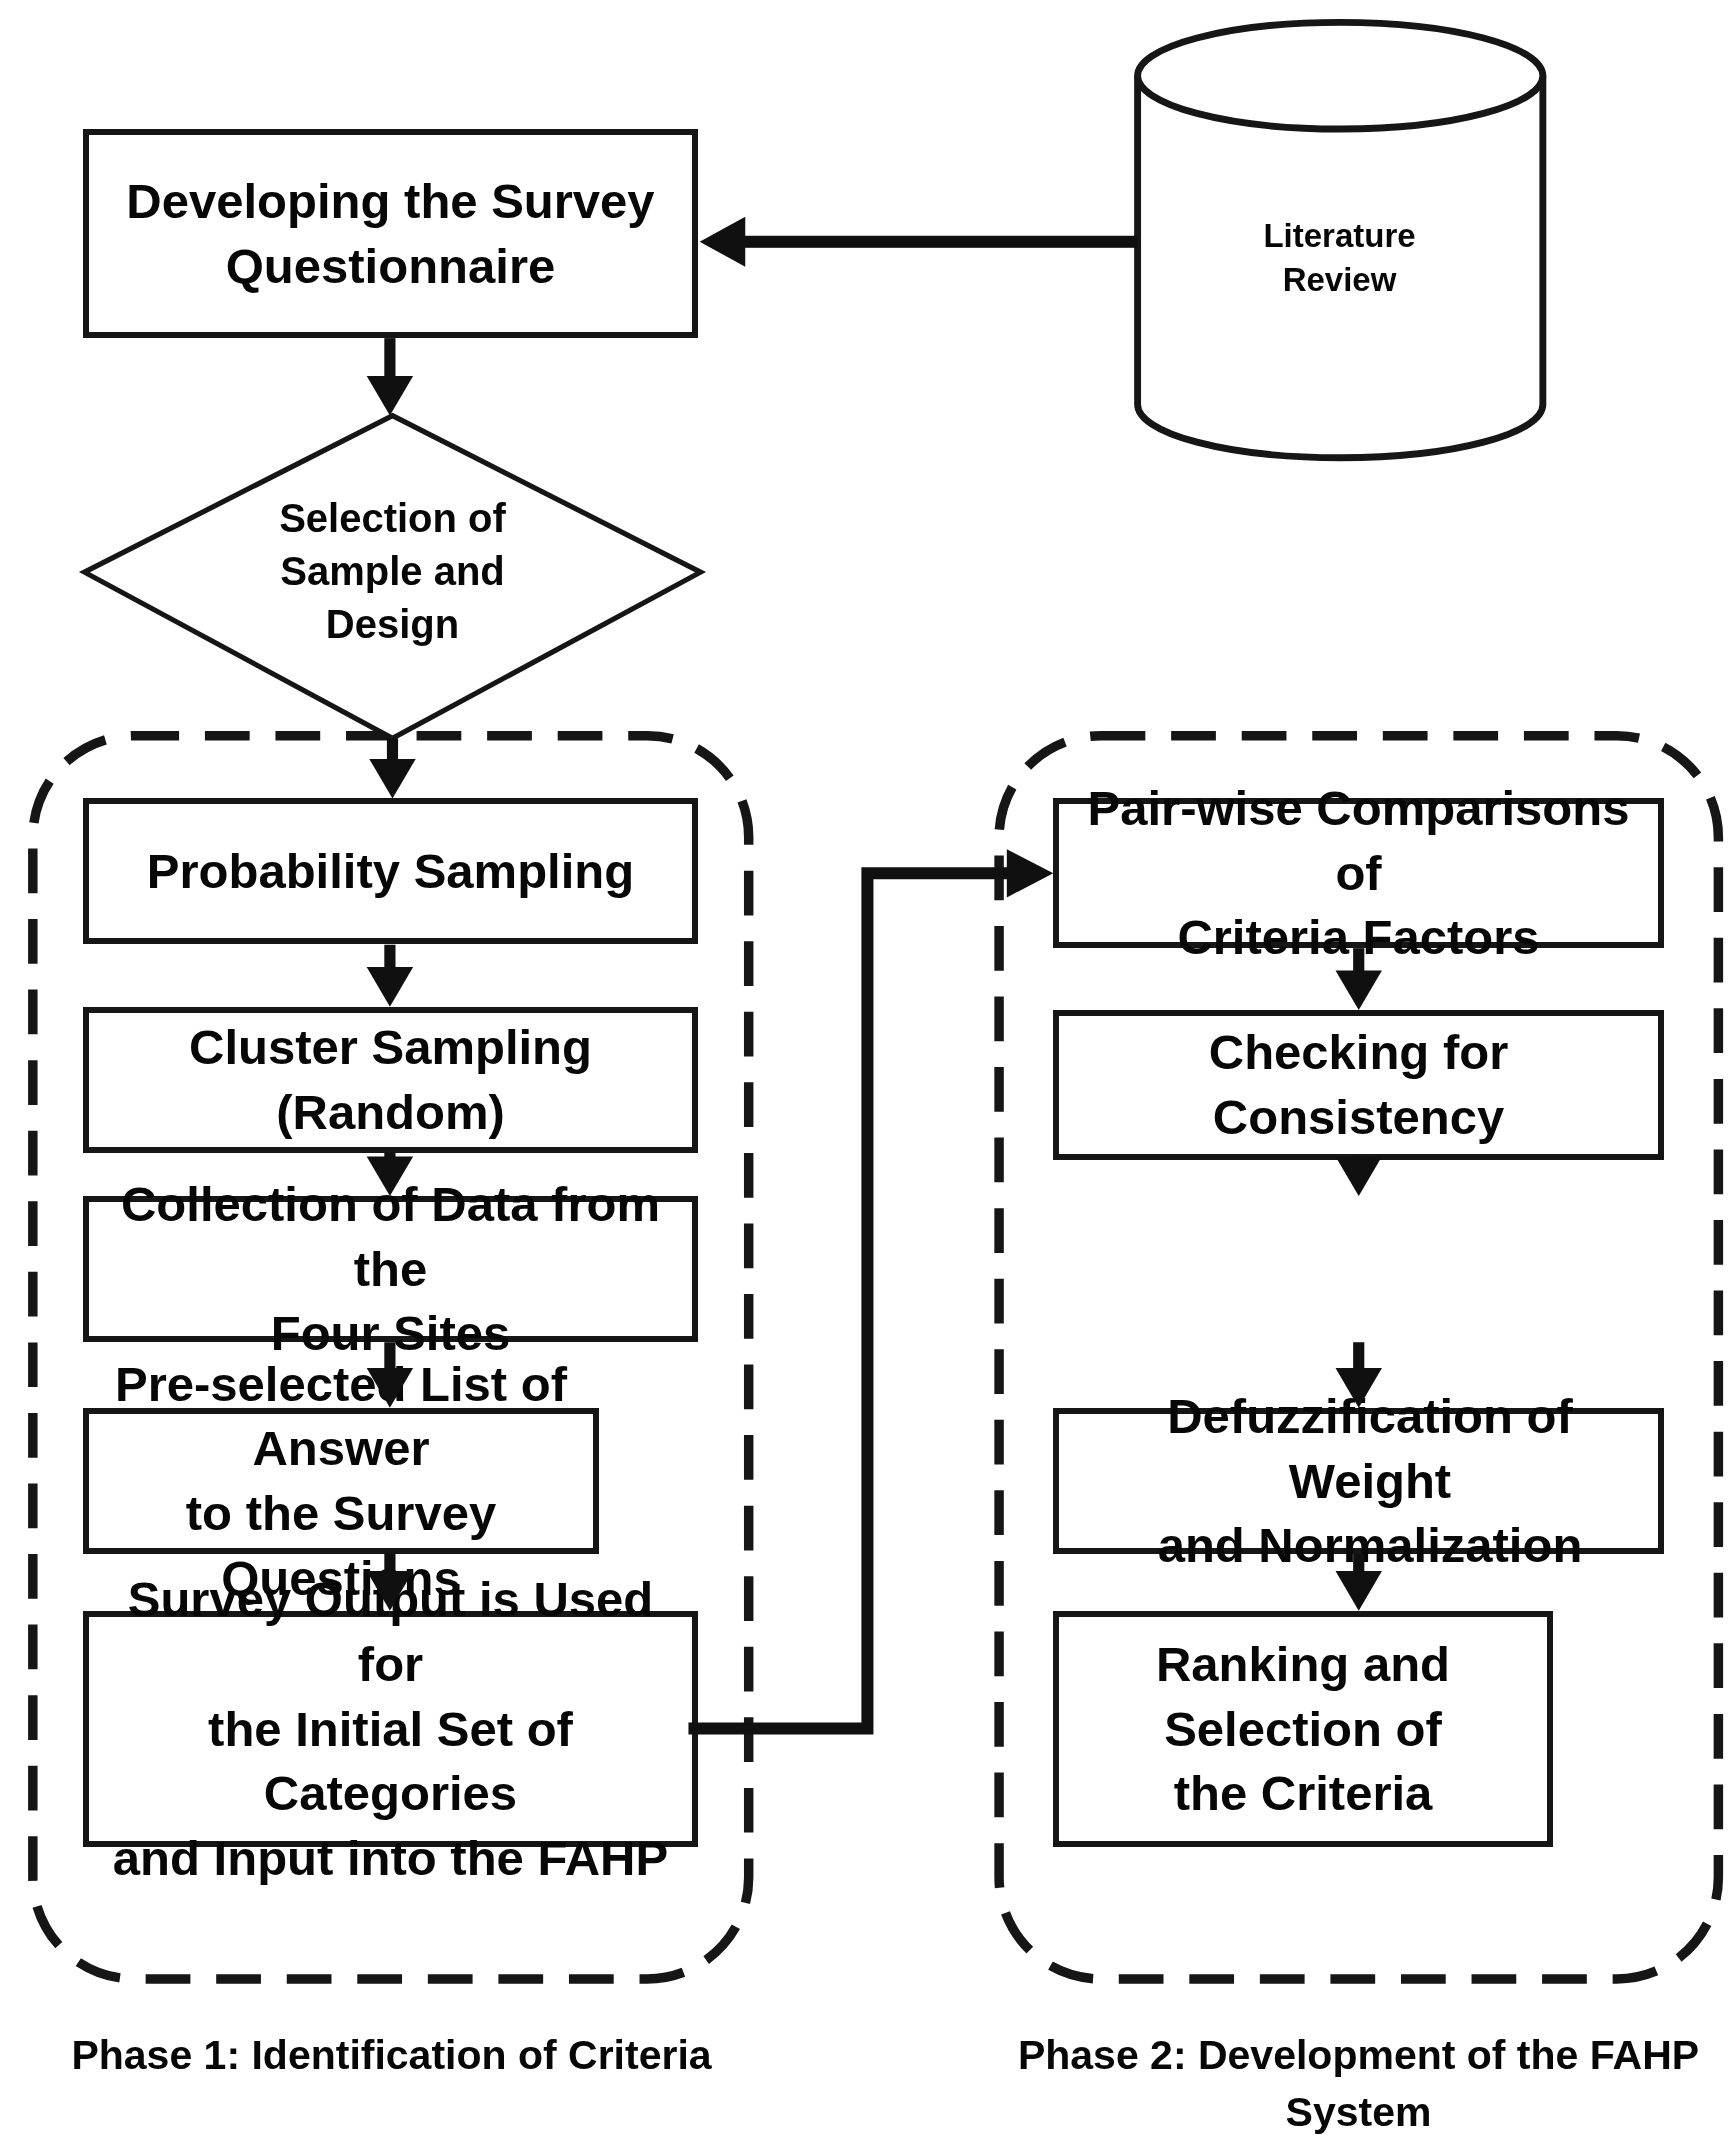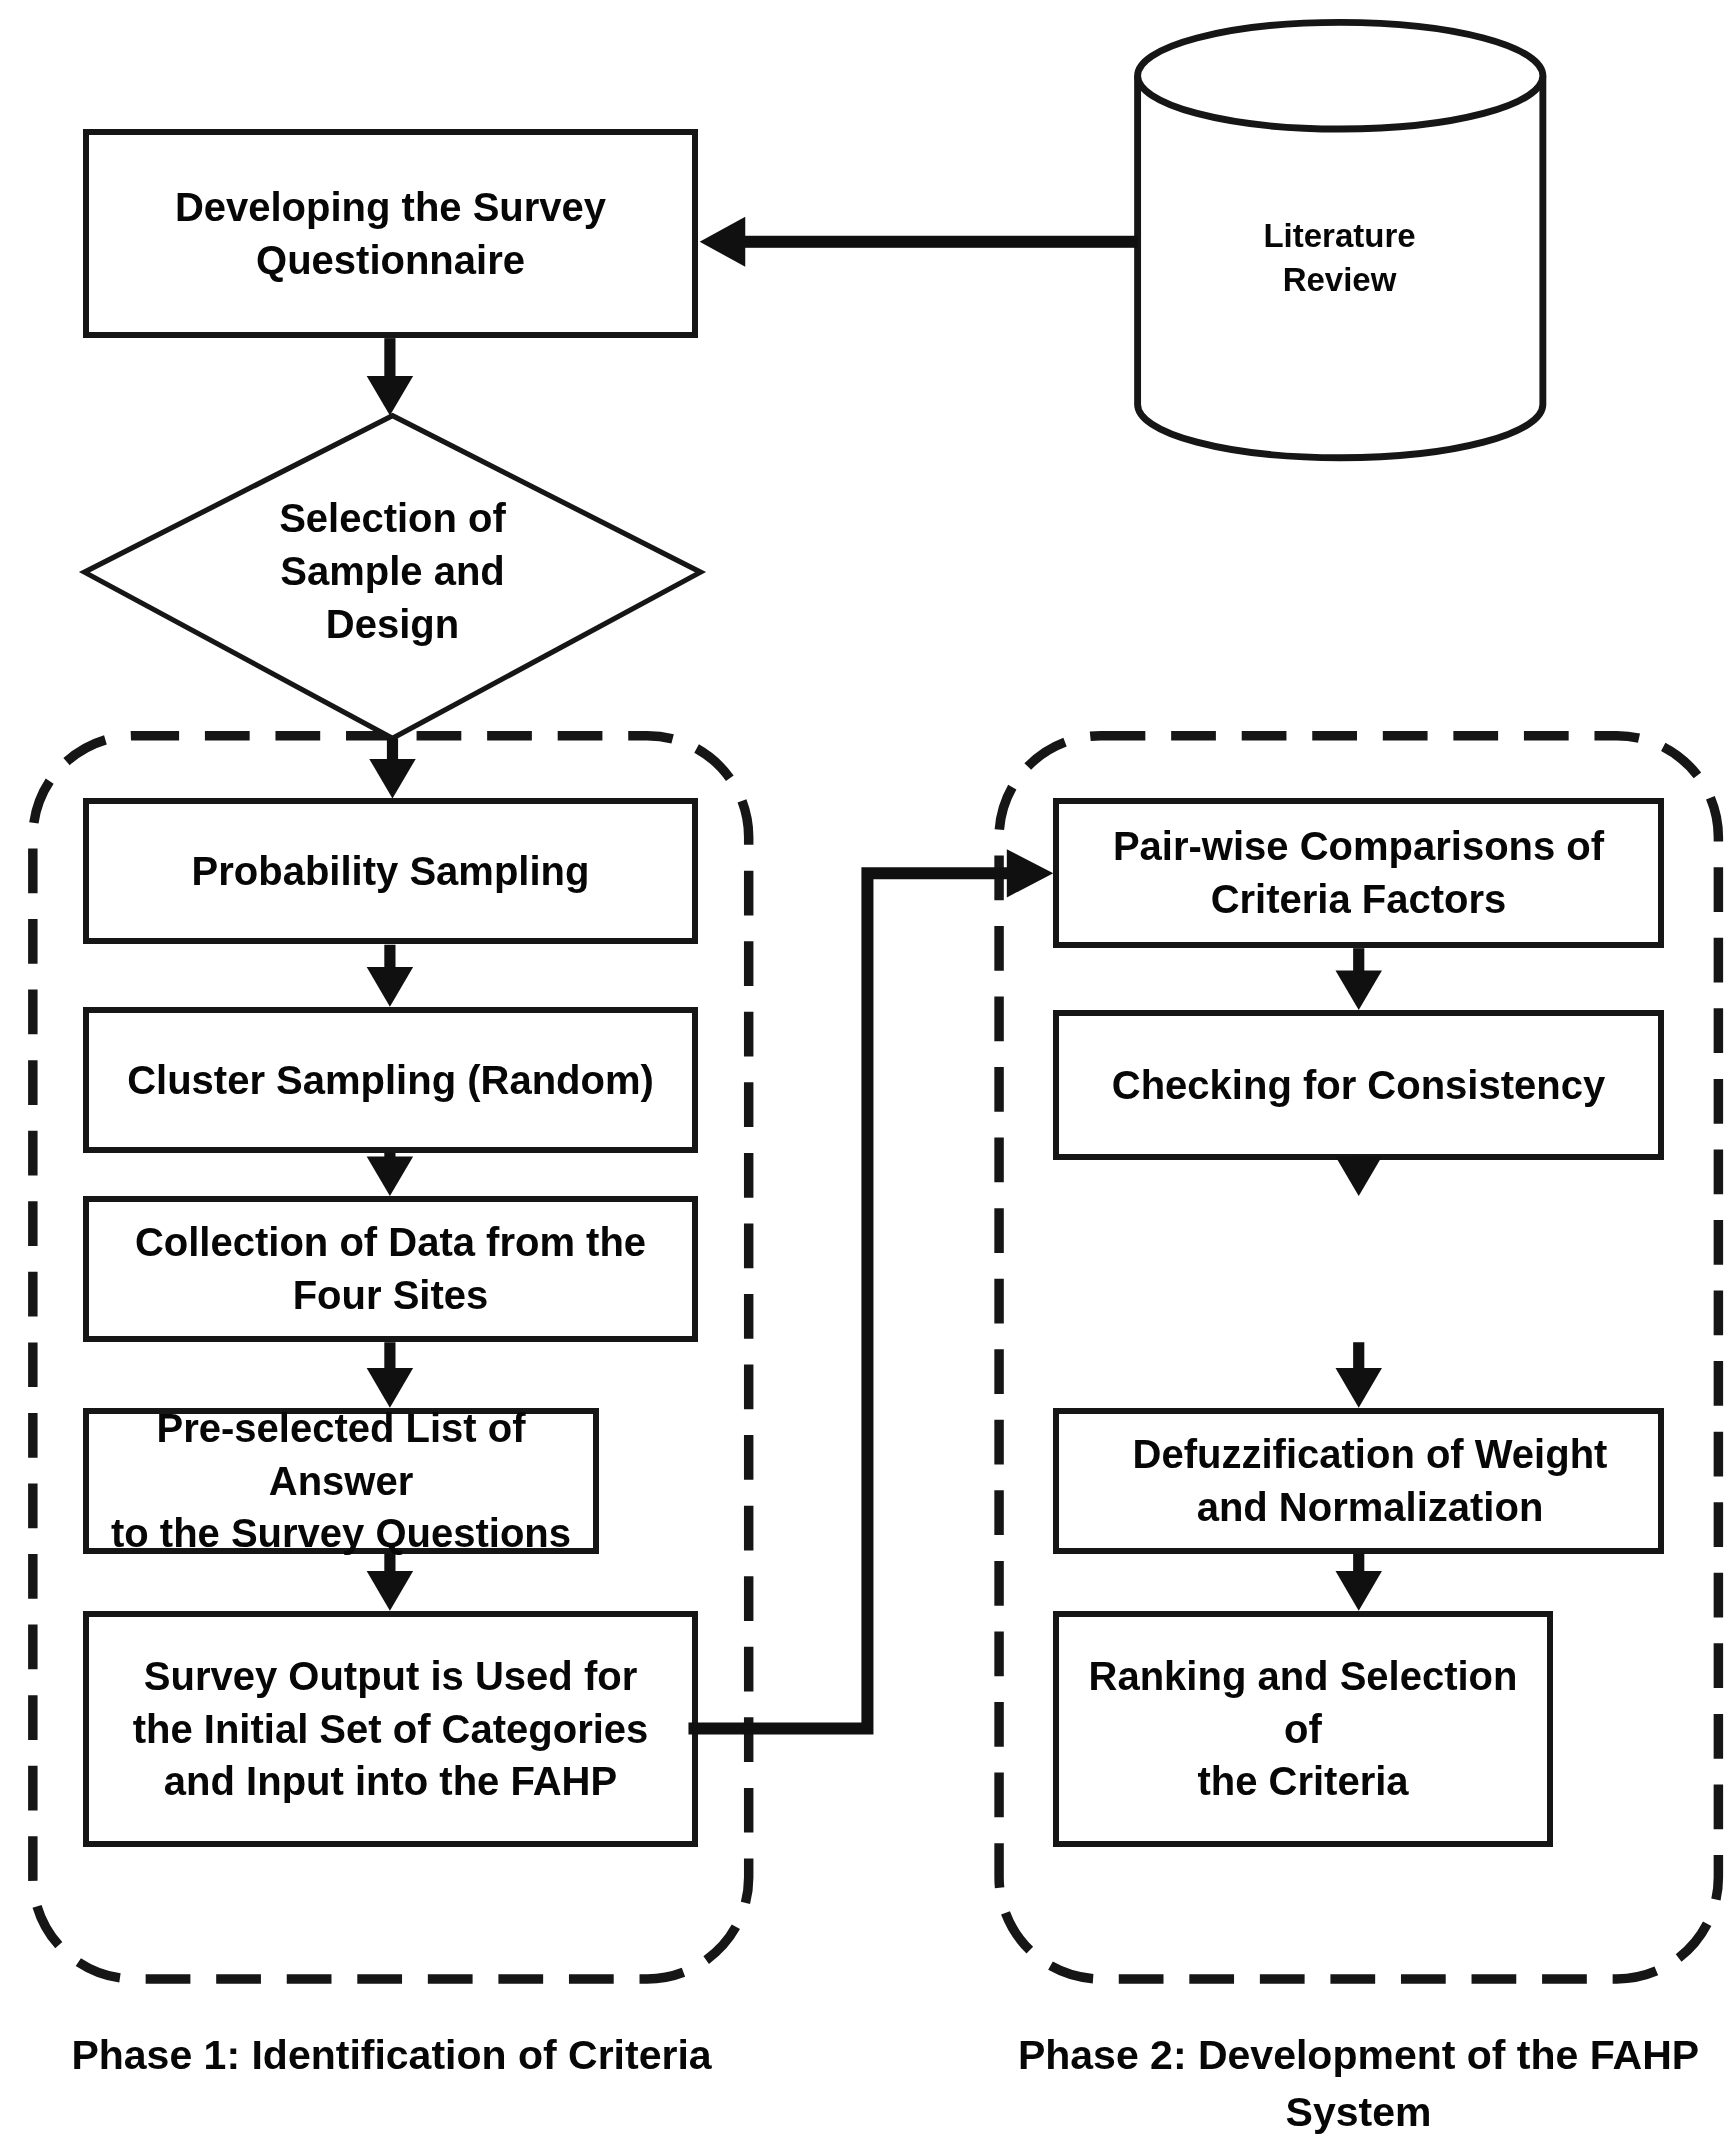--- a/index.html
+++ b/index.html
@@ -18,21 +18,21 @@
     background: #ffffff;
     border: 6.9px solid #161616;
     display: flex;
     align-items: center;
     justify-content: center;
     text-align: center;
     z-index: 1;
   }
   .box span, .float-text span, .phase-label span {
     font-weight: 700;
-    font-size: 40px;
+    font-size: 49px;
     line-height: 1.32;
     white-space: pre-line;
     color: #070707;
     padding: 0 10.3px;
   }
   .float-text {
     position: absolute;
     display: flex;
     align-items: center;
     justify-content: center;

